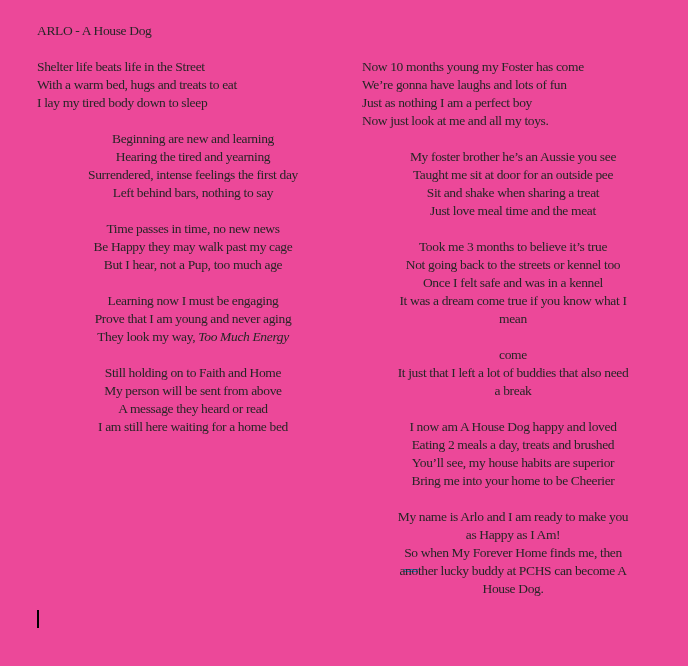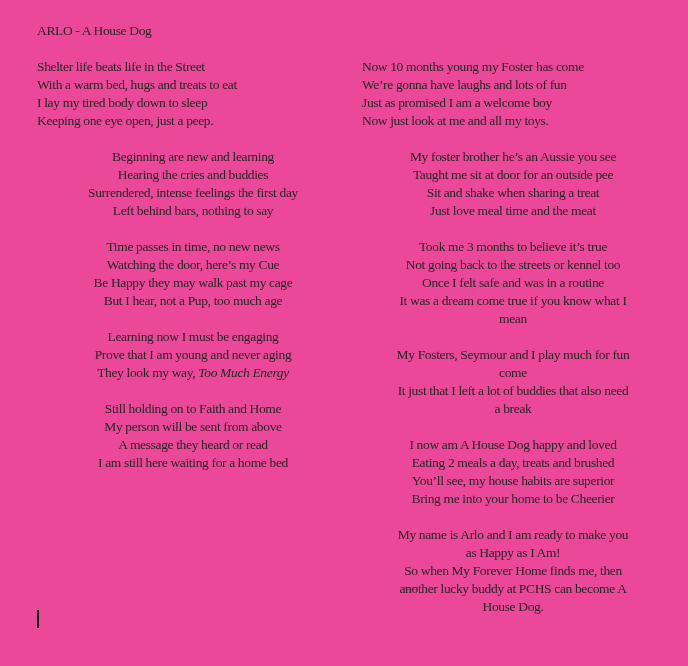--- a/index.html
+++ b/index.html
@@ -65,68 +65,65 @@
 </head>
 <body>
 
 <div id="page">
   <div id="left-column" class="column">
     <div class="doc-title">ARLO - A House Dog</div>
   <div class="stanza">
         <div class="line"><span class="run normal">Shelter life beats life in the Street</span></div>
         <div class="line"><span class="run normal">With a warm bed, hugs and treats to eat</span></div>
         <div class="line"><span class="run normal">I lay my tired body down to sleep</span></div>
-        <div class="line"><span class="run normal">Keeping one eye open, just a peep.</span></div>
       </div>
       <div class="stanza">
         <div class="line"><span class="run normal">Beginning are new and learning</span></div>
-        <div class="line"><span class="run normal">Hearing the cries and buddies</span></div>
+        <div class="line"><span class="run normal">Hearing the tired and yearning</span></div>
         <div class="line"><span class="run normal">Surrendered, intense feelings the first day</span></div>
         <div class="line"><span class="run normal">Left behind bars, nothing to say</span></div>
       </div>
       <div class="stanza">
         <div class="line"><span class="run normal">Time passes in time, no new news</span></div>
-        <div class="line"><span class="run normal">Watching the door, here’s my Cue</span></div>
         <div class="line"><span class="run normal">Be Happy they may walk past my cage</span></div>
         <div class="line"><span class="run normal">But I hear, not a Pup, too much age</span></div>
       </div>
       <div class="stanza">
         <div class="line"><span class="run normal">Learning now I must be engaging</span></div>
         <div class="line"><span class="run normal">Prove that I am young and never aging</span></div>
         <div class="line"><span class="run normal">They look my way, </span><span class="run italic">Too Much Energy</span></div>
       </div>
       <div class="stanza">
         <div class="line"><span class="run normal">Still holding on to Faith and Home</span></div>
         <div class="line"><span class="run normal">My person will be sent from above</span></div>
         <div class="line"><span class="run normal">A message they heard or read</span></div>
         <div class="line"><span class="run normal">I am still here waiting for a home bed</span></div>
       </div>
     </div>
   <div id="right-column" class="column">
       <div class="stanza">
         <div class="line"><span class="run normal">Now 10 months young my Foster has come</span></div>
         <div class="line"><span class="run normal">We’re gonna have laughs and lots of fun</span></div>
-        <div class="line"><span class="run normal">Just as promised I am a welcome boy</span></div>
+        <div class="line"><span class="run normal">Just as nothing I am a perfect boy</span></div>
         <div class="line"><span class="run normal">Now just look at me and all my toys.</span></div>
       </div>
       <div class="stanza">
         <div class="line"><span class="run normal">My foster brother he’s an Aussie you see</span></div>
         <div class="line"><span class="run normal">Taught me sit at door for an outside pee</span></div>
         <div class="line"><span class="run normal">Sit and shake when sharing a treat</span></div>
         <div class="line"><span class="run normal">Just love meal time and the meat</span></div>
       </div>
       <div class="stanza">
         <div class="line"><span class="run normal">Took me 3 months to believe it’s true</span></div>
         <div class="line"><span class="run normal">Not going back to the streets or kennel too</span></div>
-        <div class="line"><span class="run normal">Once I felt safe and was in a routine</span></div>
+        <div class="line"><span class="run normal">Once I felt safe and was in a kennel</span></div>
         <div class="line"><span class="run normal">It was a dream come true if you know what I</span></div>
         <div class="line"><span class="run normal">mean</span></div>
       </div>
       <div class="stanza">
-        <div class="line"><span class="run normal">My Fosters, Seymour and I play much for fun</span></div>
         <div class="line"><span class="run normal">come</span></div>
         <div class="line"><span class="run normal">It just that I left a lot of buddies that also need</span></div>
         <div class="line"><span class="run normal">a break</span></div>
       </div>
       <div class="stanza">
         <div class="line"><span class="run normal">I now am A House Dog happy and loved</span></div>
         <div class="line"><span class="run normal">Eating 2 meals a day, treats and brushed</span></div>
         <div class="line"><span class="run normal">You’ll see, my house habits are superior</span></div>
         <div class="line"><span class="run normal">Bring me into your home to be Cheerier</span></div>
       </div>

